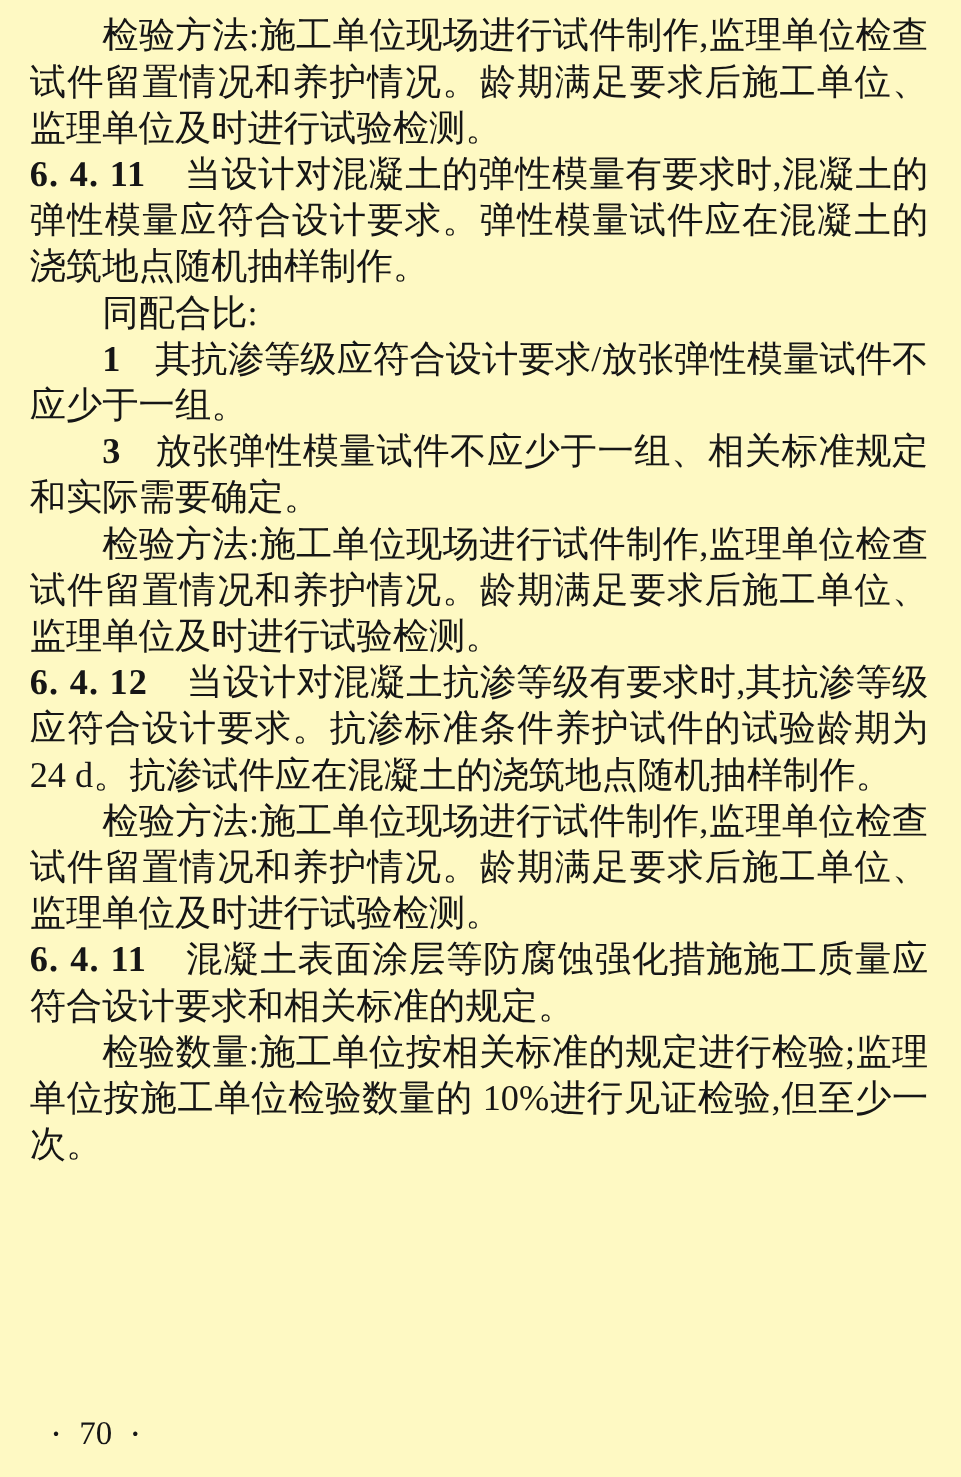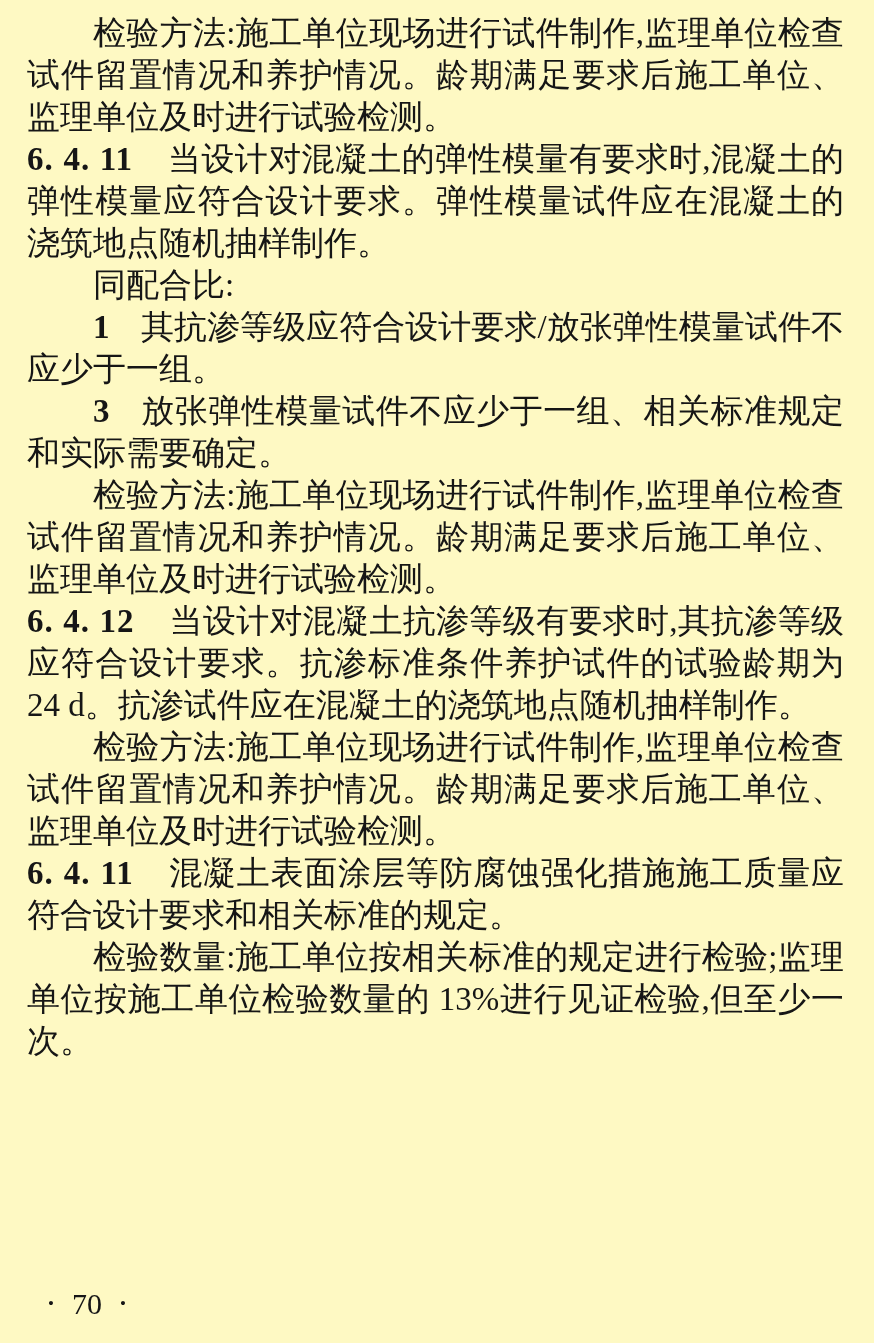--- a/index.html
+++ b/index.html
@@ -71,21 +71,21 @@
 
   <p class="para indent">检验方法:施工单位现场进行试件制作,监理单位检查试件留置情况和养护情况。龄期满足要求后施工单位、监理单位及时进行试验检测。</p>
 
   <p class="para"><span class="clause-num">6. 4. 12</span><span>当设计对混凝土抗渗等级有要求时,其抗渗等级应符合设计要求。抗渗标准条件养护试件的试验龄期为 24 d。抗渗试件应在混凝土的浇筑地点随机抽样制作。</span></p>
 
 
   <p class="para indent">检验方法:施工单位现场进行试件制作,监理单位检查试件留置情况和养护情况。龄期满足要求后施工单位、监理单位及时进行试验检测。</p>
 
   <p class="para"><span class="clause-num">6. 4. 11</span><span>混凝土表面涂层等防腐蚀强化措施施工质量应符合设计要求和相关标准的规定。</span></p>
 
-  <p class="para indent">检验数量:施工单位按相关标准的规定进行检验;监理单位按施工单位检验数量的 13%进行见证检验,但至少一次。</p>
+  <p class="para indent">检验数量:施工单位按相关标准的规定进行检验;监理单位按施工单位检验数量的 10%进行见证检验,但至少一次。</p>
 
   <div class="footer">
     <span class="dot">•</span>
     <span class="pg">70</span>
     <span class="dot">•</span>
   </div>
 
 </div>
 
 </body></html>

